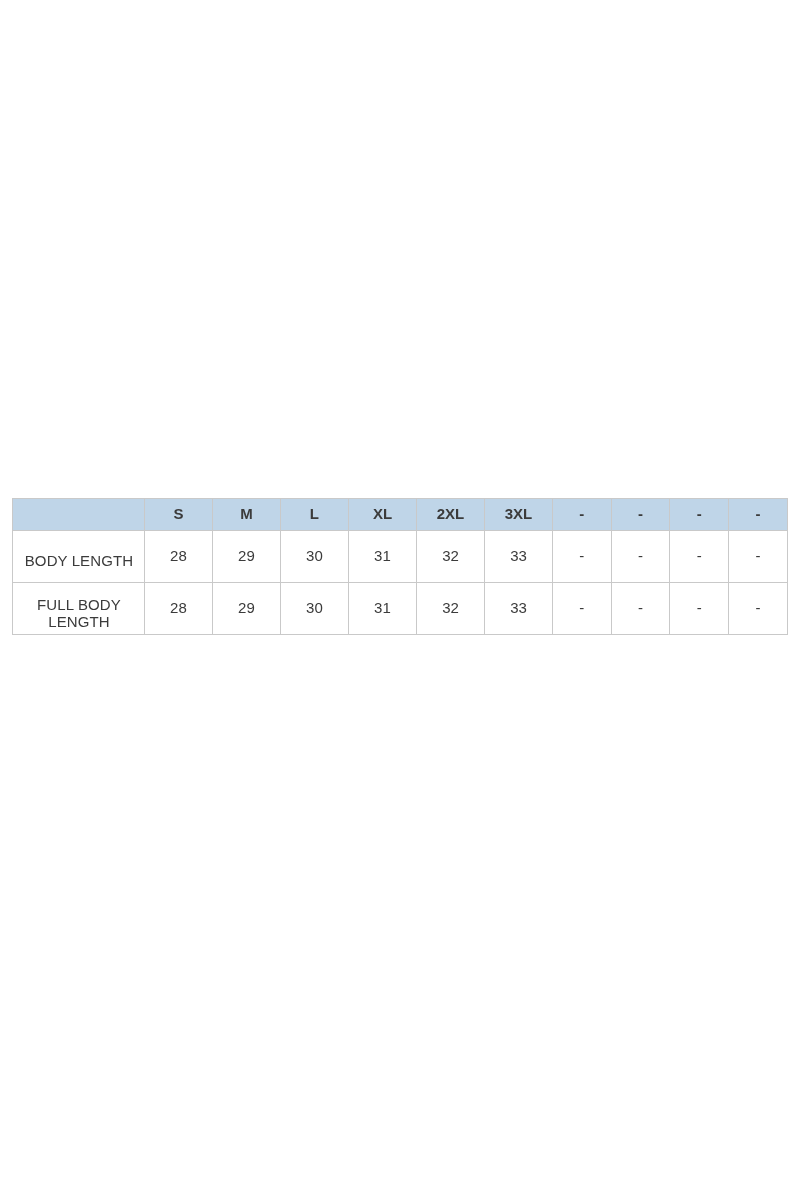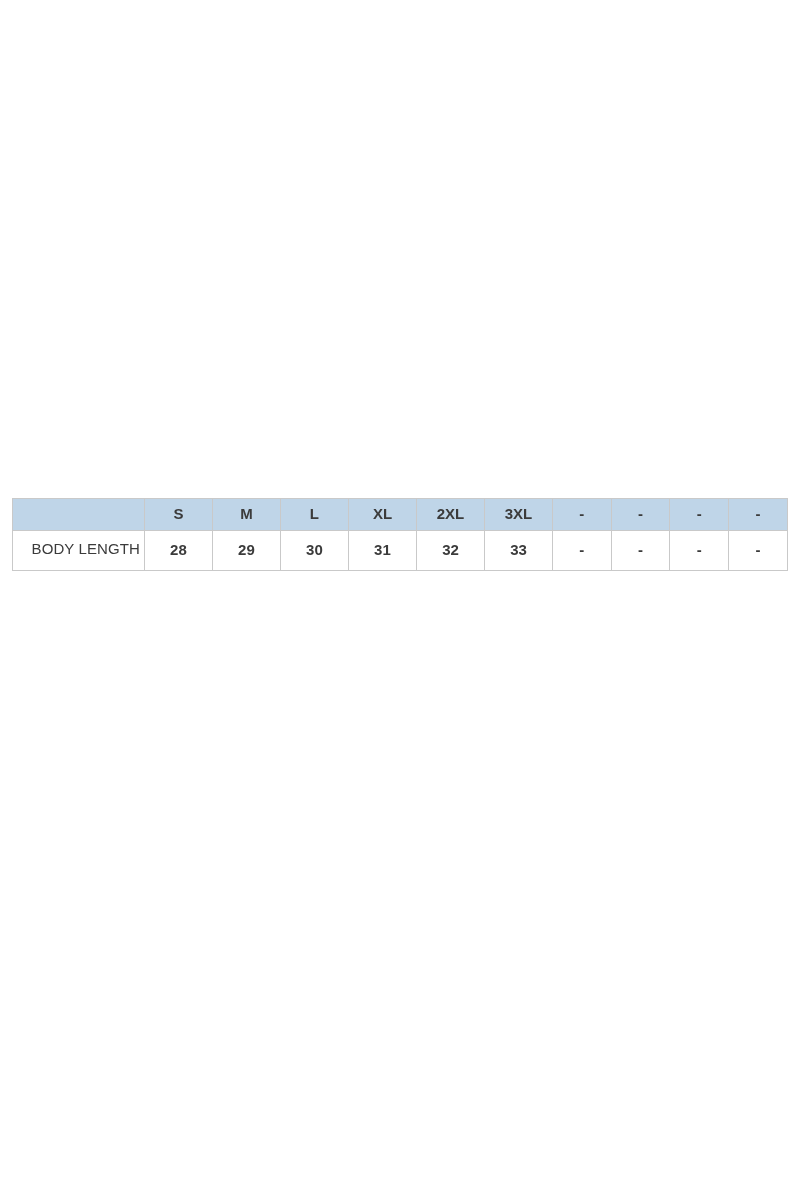--- a/index.html
+++ b/index.html
@@ -46,29 +46,29 @@
     font-weight: bold;
     font-size: 15px;
   }
 
   table.size-chart thead th.corner {
     background: #bfd5e8;
   }
 
   table.size-chart tbody th.rowlabel {
     background: #ffffff;
-    text-align: right;
+    text-align: center;
     font-weight: normal;
     font-size: 15px;
-    padding: 0 4px 2px 5px;
+    padding: 12px 4px 2px 5px;
     letter-spacing: 0.1px;
   }
 
   table.size-chart tbody td.val {
-    font-weight: bold;
+    font-weight: normal;
     background: #ffffff;
   }
 
   table.size-chart tbody tr.tall th,
   table.size-chart tbody tr.tall td {
     height: 37px;
   }
   table.size-chart tbody tr.short th,
   table.size-chart tbody tr.short td {
     height: 30px;
@@ -122,17 +122,30 @@
         <td class="val">31</td>
         <td class="val">32</td>
         <td class="val">33</td>
         <td class="val">-</td>
         <td class="val">-</td>
         <td class="val">-</td>
         <td class="val">-</td>
       </tr>
 
 
+      <tr class="tall">
+        <th class="rowlabel">FULL BODY LENGTH</th>
+        <td class="val">28</td>
+        <td class="val">29</td>
+        <td class="val">30</td>
+        <td class="val">31</td>
+        <td class="val">32</td>
+        <td class="val">33</td>
+        <td class="val">-</td>
+        <td class="val">-</td>
+        <td class="val">-</td>
+        <td class="val">-</td>
+      </tr>
 
 
     </tbody>
   </table>
 </div>
 
 </body></html>

